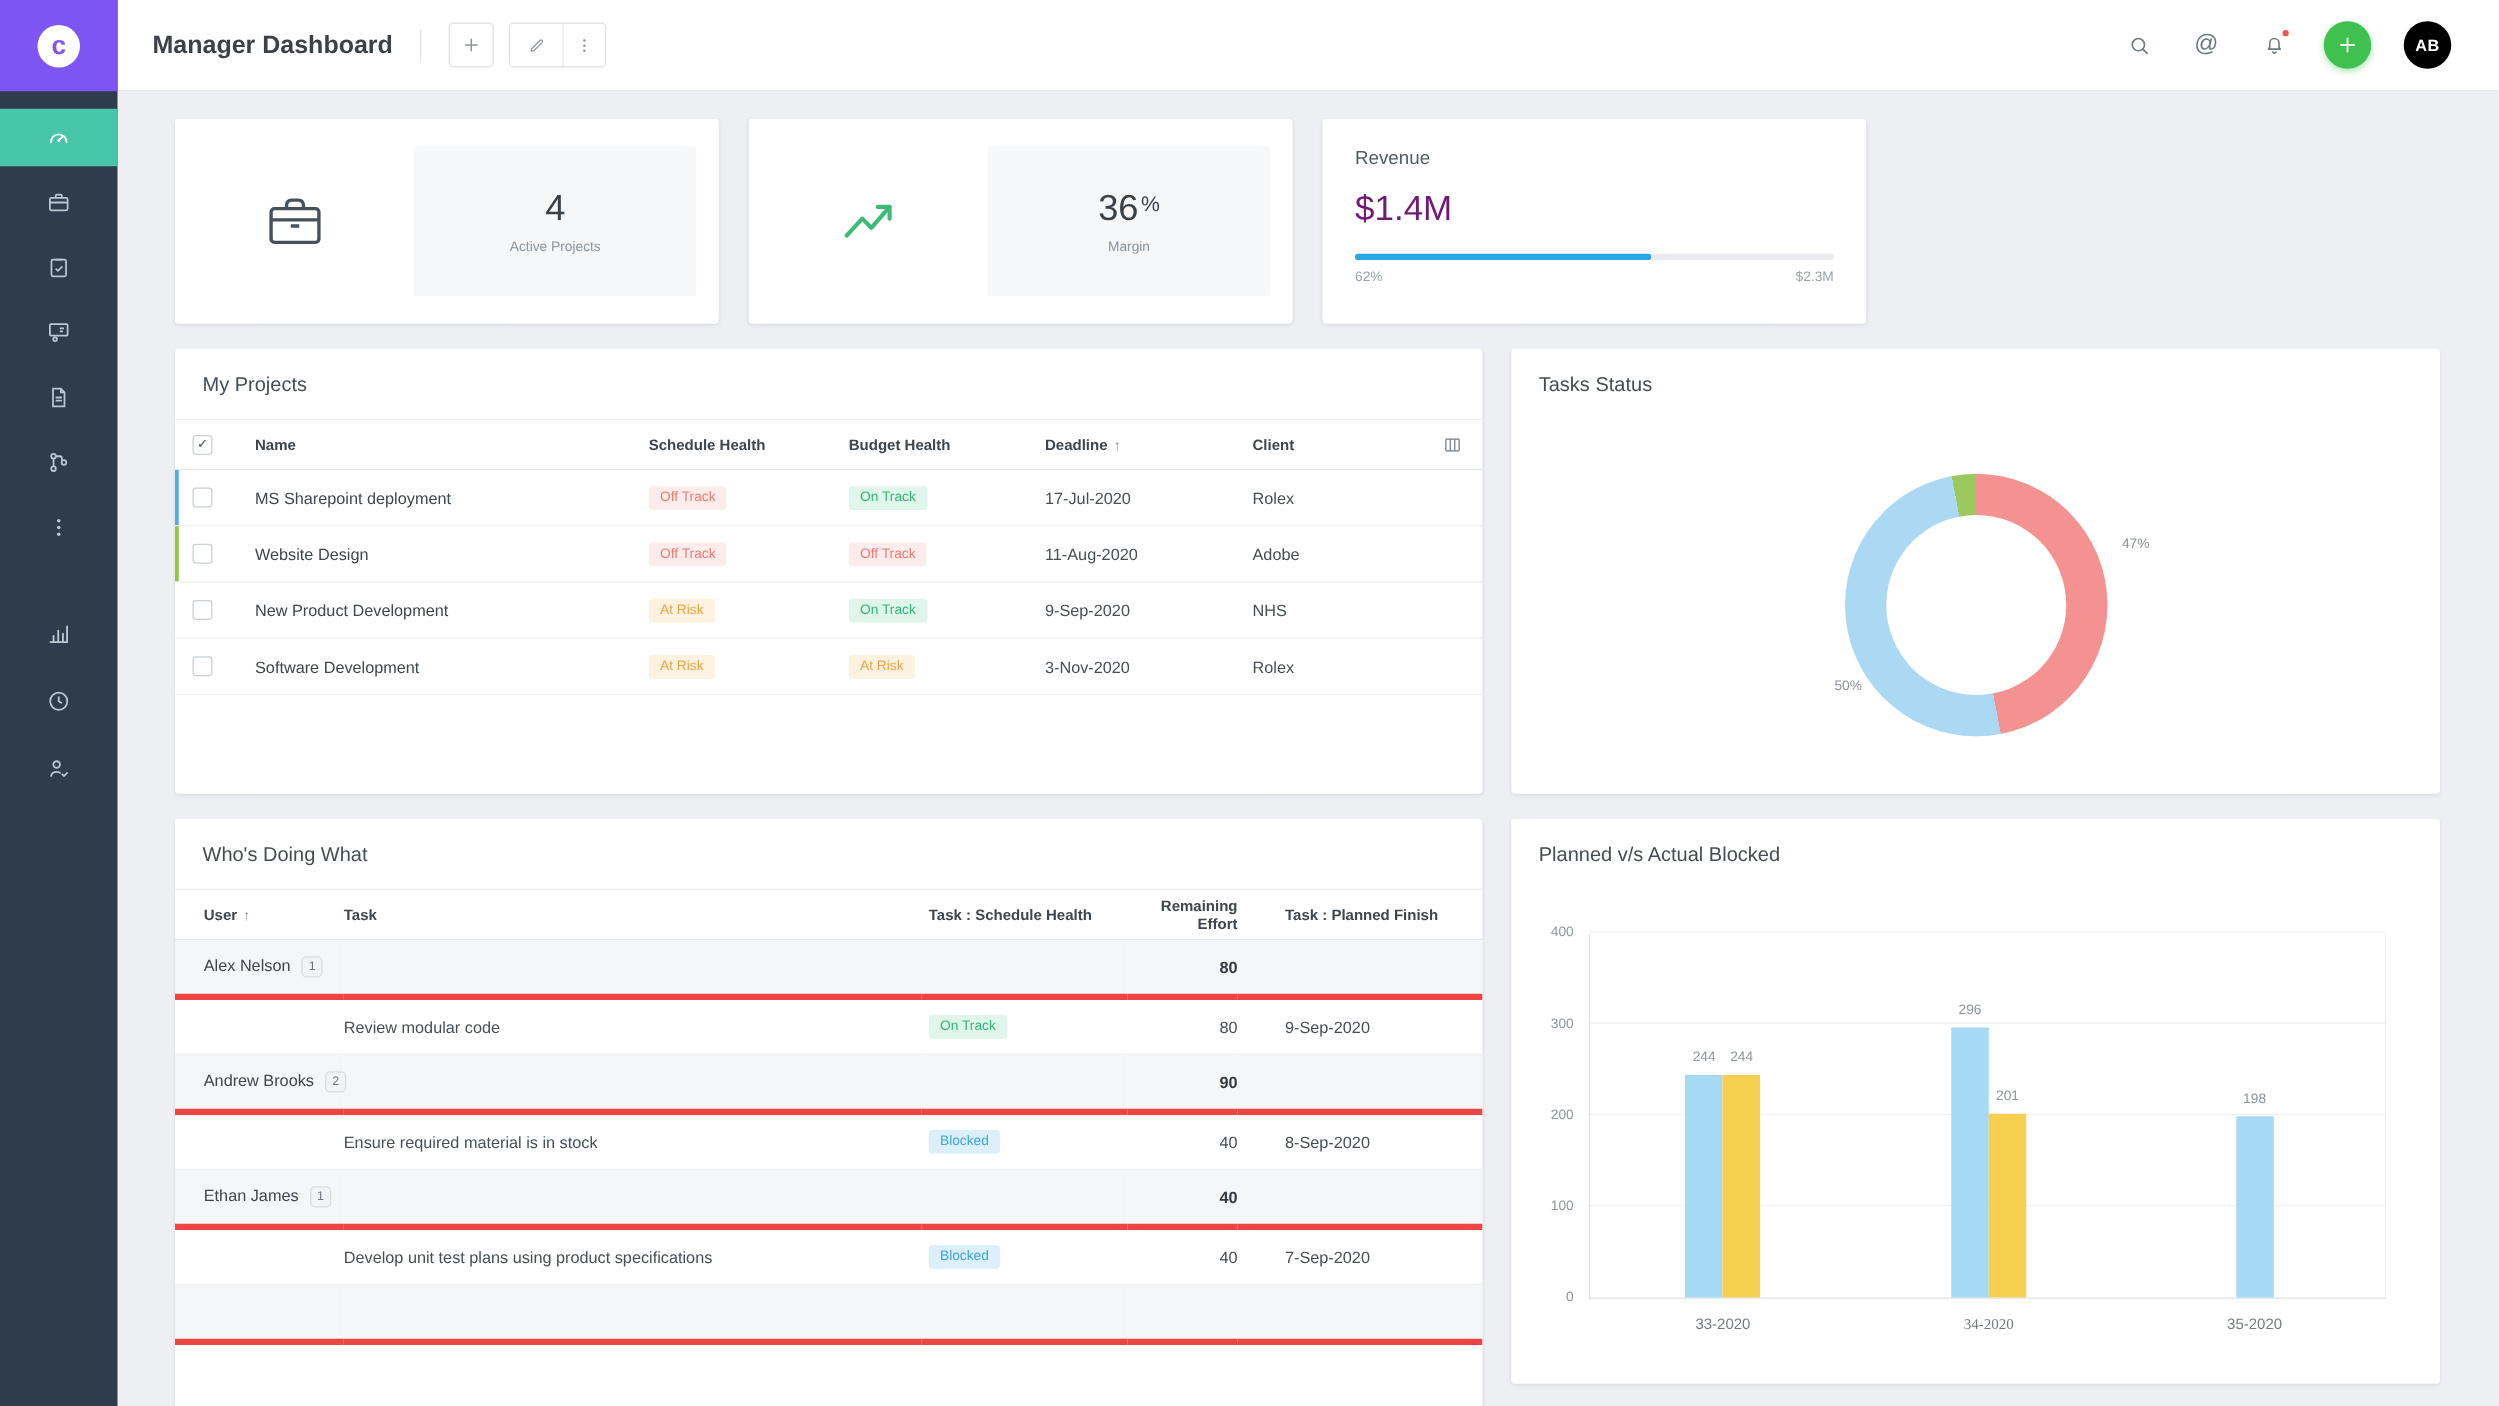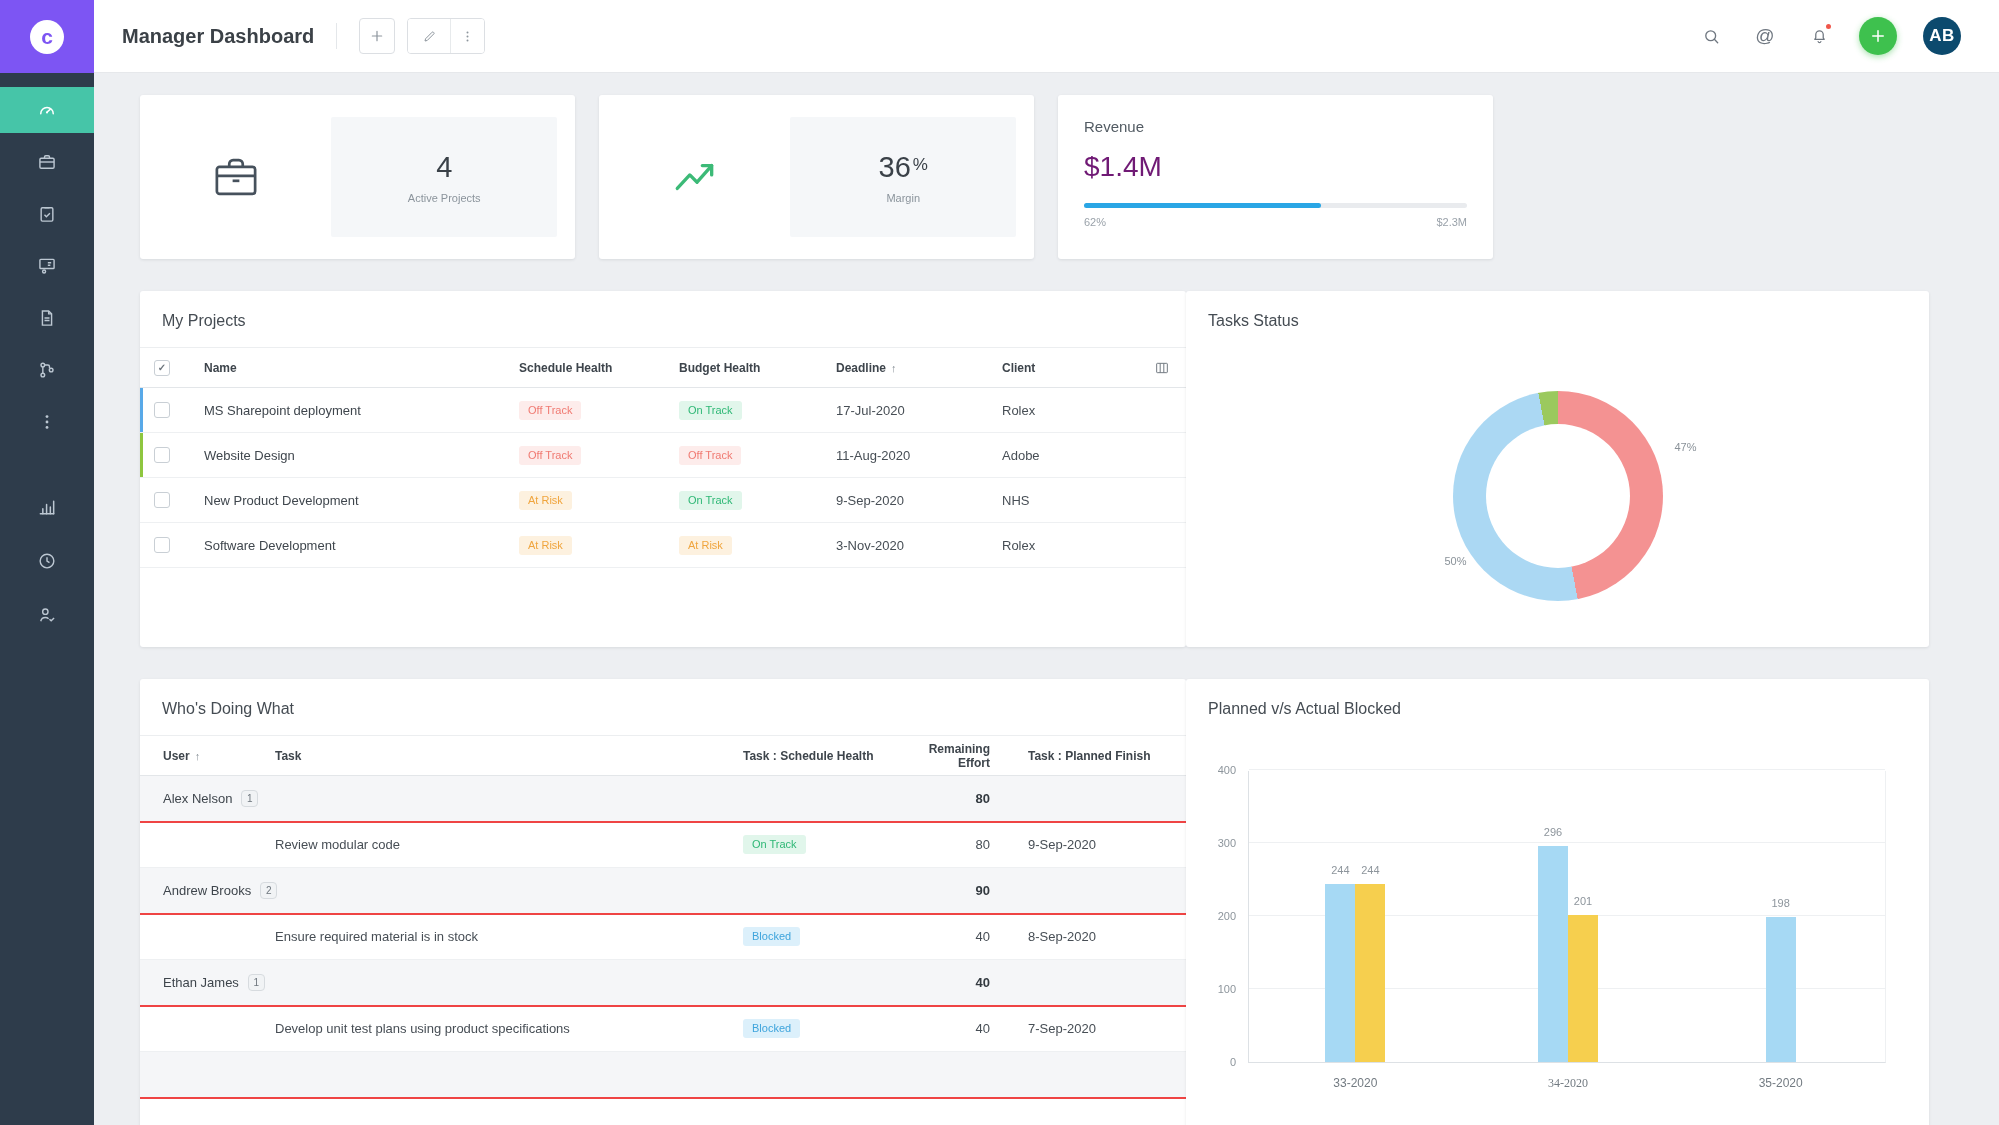--- a/index.html
+++ b/index.html
@@ -24,41 +24,41 @@
   .hdr-divider{width:1px;height:26px;background:#e4e7ea;margin:0 22px}
   .btn-square{width:36px;height:36px;border:1px solid #dcdfe3;border-radius:4px;background:#fff;display:flex;align-items:center;justify-content:center;color:#8d959d;cursor:pointer}
   .btn-group{display:flex;margin-left:12px;border:1px solid #dcdfe3;border-radius:4px;overflow:hidden}
   .btn-seg{width:42px;height:34px;background:#fff;display:flex;align-items:center;justify-content:center;color:#8d959d;cursor:pointer}
   .btn-seg + .btn-seg{border-left:1px solid #e7eaec;width:34px}
   .hdr-spacer{flex:1}
   .hdr-icon{width:24px;height:24px;color:#6f7780;margin-left:30px;cursor:pointer;position:relative;display:flex;align-items:center;justify-content:center}
   .at-glyph{font-size:19px;color:#6f7780;font-weight:400}
   .badge-dot{position:absolute;top:-2px;right:-2px;width:9px;height:9px;border-radius:50%;background:#f0564a;border:2px solid #fff}
   .btn-add{width:38px;height:38px;border-radius:50%;background:#3ec14e;color:#fff;display:flex;align-items:center;justify-content:center;margin-left:28px;cursor:pointer;box-shadow:0 2px 6px rgba(62,193,78,.45)}
-  .avatar{width:38px;height:38px;border-radius:50%;background:#0c4a6e;color:#fff;font-size:17px;font-weight:700;display:flex;align-items:center;justify-content:center;margin-left:26px;cursor:pointer;letter-spacing:.5px}
+  .avatar{width:38px;height:38px;border-radius:50%;background:#000000;color:#fff;font-size:13px;font-weight:700;display:flex;align-items:center;justify-content:center;margin-left:26px;cursor:pointer;letter-spacing:.5px}
 
   
   .content{position:absolute;left:94px;top:73px;right:0;bottom:0;padding:22px 47px 0 46px;overflow:hidden}
   .card,.panel{background:#fff;border-radius:3px;box-shadow:0 1px 3px rgba(30,40,50,.1)}
 
   .kpi-row{display:grid;grid-template-columns:repeat(4,1fr);gap:24px;height:164px}
   .kpi-simple{display:flex;align-items:center}
   .kpi-icon{flex:0 0 44%;display:flex;align-items:center;justify-content:center}
   .kpi-inner{flex:1;margin-right:18px;background:#f5f7f9;height:120px;display:flex;flex-direction:column;align-items:center;justify-content:center;border-radius:2px}
   .kpi-value{font-size:29px;color:#3a4148}
   .kpi-value sup{font-size:17px;vertical-align:7px;margin-left:2px}
   .kpi-label{font-size:11px;color:#8b949c;margin-top:8px}
   .kpi-metric{padding:23px 26px;display:flex;flex-direction:column}
   .metric-title{font-size:15px;color:#525b63}
   .metric-value{font-size:28px;color:#701a75;margin-top:16px}
   .progress-track{margin-top:20px;height:5px;border-radius:3px;background:#e9ebee;position:relative}
   .progress-fill{position:absolute;left:0;top:0;bottom:0;border-radius:3px;background:#2aa6e5}
   .metric-foot{display:flex;justify-content:space-between;margin-top:8px;font-size:11px;color:#9aa2aa}
 
-  .panel-row{display:grid;grid-template-columns:1046px 743px;margin-top:32px}
+  .panel-row{display:grid;grid-template-columns:1046px 743px;gap:23px;margin-top:20px}
   .row-mid{height:356px}
   .row-bottom{align-items:start}
   .wdw-panel{height:520px;overflow:hidden}
   .effort-panel{height:452px}
   .panel{position:relative}
   .panel-title{font-size:16px;font-weight:400;color:#454c53;padding:21px 22px 17px}
 
   
   table{border-collapse:collapse;width:100%;table-layout:fixed}
   th{font-size:12px;color:#3e454c;font-weight:700;text-align:left;height:40px;border-top:1px solid #eceef0;border-bottom:1px solid #e3e6e9;padding:0;cursor:pointer}
@@ -74,21 +74,21 @@
   .col-icon{display:flex;justify-content:center;color:#737b83}
 
   
   .wdw-table .td-user{padding-left:23px;overflow:visible;white-space:nowrap}
   .wdw-table .td-task{padding-left:0}
   .wdw-table .td-health{padding-left:6px}
   .wdw-table .td-effort{text-align:right}
   .wdw-table .td-finish{padding-left:38px}
   .wdw-table td{height:46px}
   .grp-row{background:#f5f6f8}
-  .grp-row td{border-bottom:2px solid #ef4444}
+  .grp-row td{border-bottom:5px solid #ef4444}
   .user-name{color:#3e454c}
   .grp-effort{font-weight:700;color:#333a40}
   .count-badge{display:inline-flex;align-items:center;justify-content:center;min-width:17px;height:17px;border:1px solid #d7dbdf;background:#f1f3f5;border-radius:4px;font-size:10px;color:#6d757d;margin-left:9px;padding:0 3px;vertical-align:1px}
 
   
   .donut-wrap{position:absolute;left:50%;top:100px;transform:translateX(-50%);width:210px;height:210px}
   .donut{width:210px;height:210px;border-radius:50%}
   .donut-hole{position:absolute;left:33px;top:33px;width:144px;height:144px;border-radius:50%;background:#fff}
   .donut-label{position:absolute;font-size:11px;color:#8a9299}
   .donut-label.l47{left:222px;top:50px}

